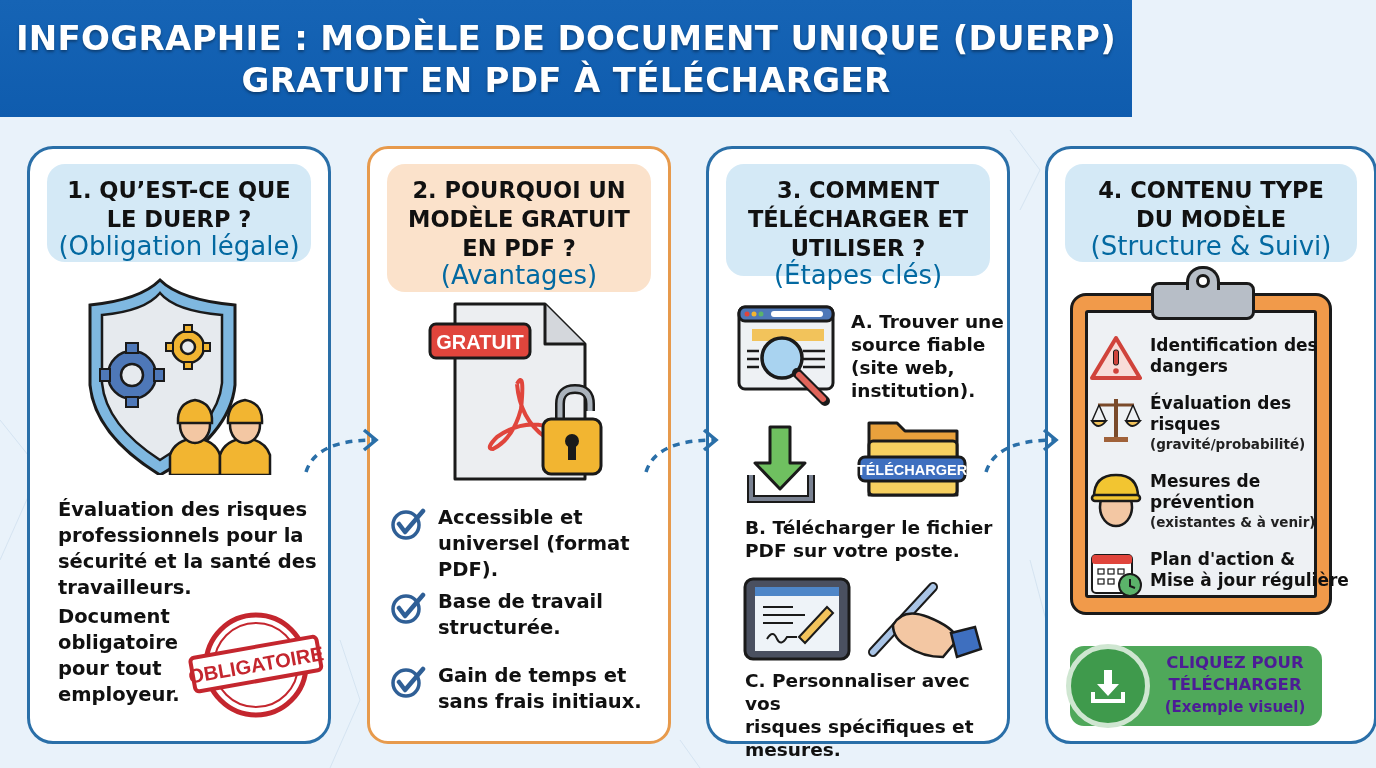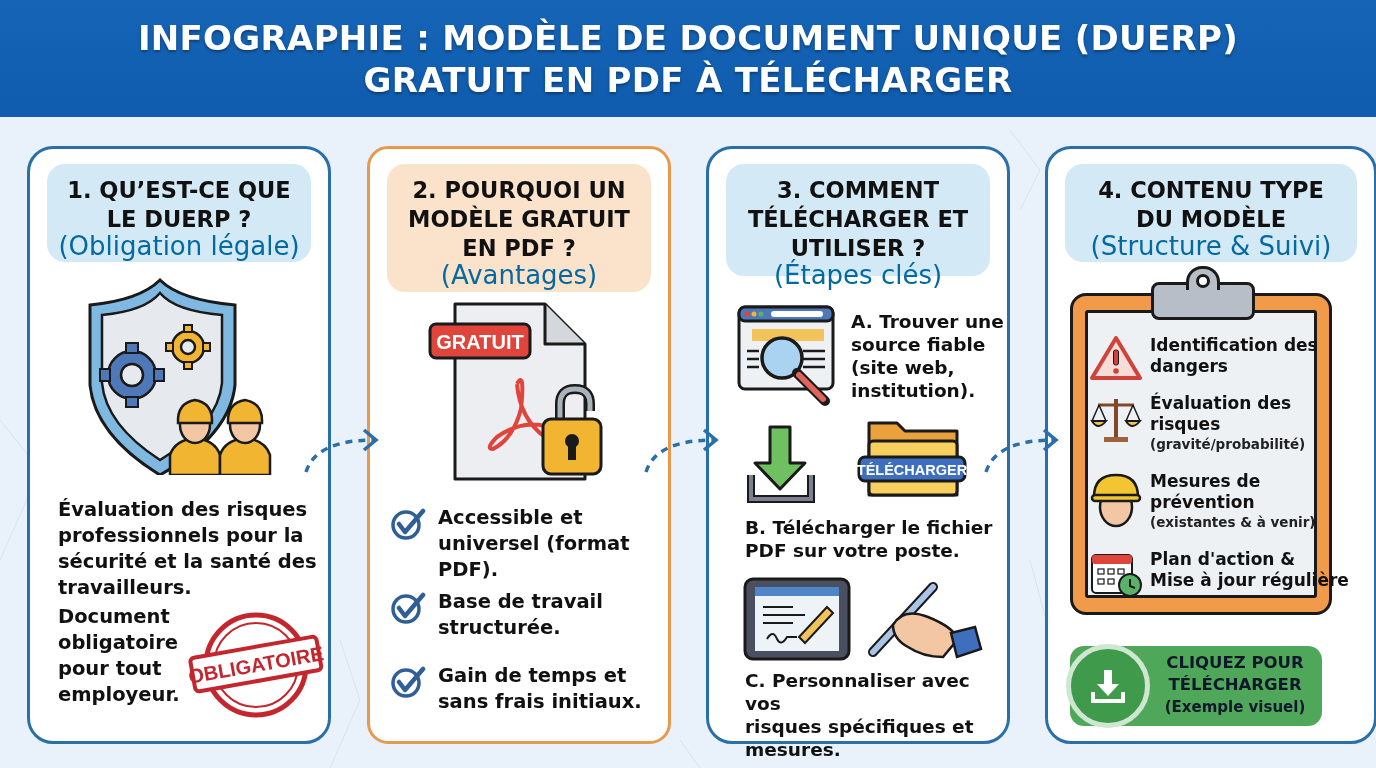--- a/index.html
+++ b/index.html
@@ -5,21 +5,21 @@
   * { box-sizing: border-box; margin: 0; padding: 0; }
   html, body { width: 1376px; height: 768px; overflow: hidden; }
   body {
     font-family: "DejaVu Sans", "Liberation Sans", sans-serif;
     background: #e9f2fa;
     position: relative;
     color: #111;
   }
   .bg-lines { position: absolute; inset: 0; z-index: 0; }
   .header {
-    position: absolute; left: 0; top: 0; width: 1376px; height: 117px;
+    position: absolute; left: 0; top: 0; width: 1132px; height: 117px;
     background: linear-gradient(180deg, #1664b5 0%, #0f5cae 100%);
     display: flex; flex-direction: column; align-items: center; justify-content: center;
     z-index: 2;
   }
   .header h1 {
     color: #fff; font-weight: bold; text-align: center;
     font-size: 34px; line-height: 42px; letter-spacing: 0.3px;
     text-shadow: 0 2px 3px rgba(0,0,0,0.35);
     font-family: "DejaVu Sans", sans-serif;
   }
@@ -52,21 +52,21 @@
   .dl-btn {
     position: absolute; left: 22px; top: 497px; width: 252px; height: 80px;
     background: #4fa85a; border-radius: 14px;
     display: flex; align-items: center; cursor: pointer;
   }
   .dl-circle {
     position: absolute; left: -4px; top: -2px; width: 84px; height: 84px; border-radius: 50%;
     background: #3f9a4c; border: 5px solid #cfe6d1;
     display: flex; align-items: center; justify-content: center;
   }
-  .dl-text { position: absolute; left: 84px; right: 6px; top: 6px; text-align: center; color: #0f172a; }
+  .dl-text { position: absolute; left: 84px; right: 6px; top: 6px; text-align: center; color: #4c1d95; }
   .dl-text .l1 { font-weight: bold; font-size: 16.5px; line-height: 22px; white-space: pre-line; }
   .dl-text .l2 { font-size: 15px; line-height: 22px; font-weight: bold; }
   .arrow { position: absolute; z-index: 3; }
 </style>
 </head>
 <body>
 
 <svg class="bg-lines" width="1376" height="768">
   <g stroke="#cfe0ef" stroke-width="1" fill="none" opacity="0.8">
     <path d="M0 420 L40 470 L0 560"></path>

